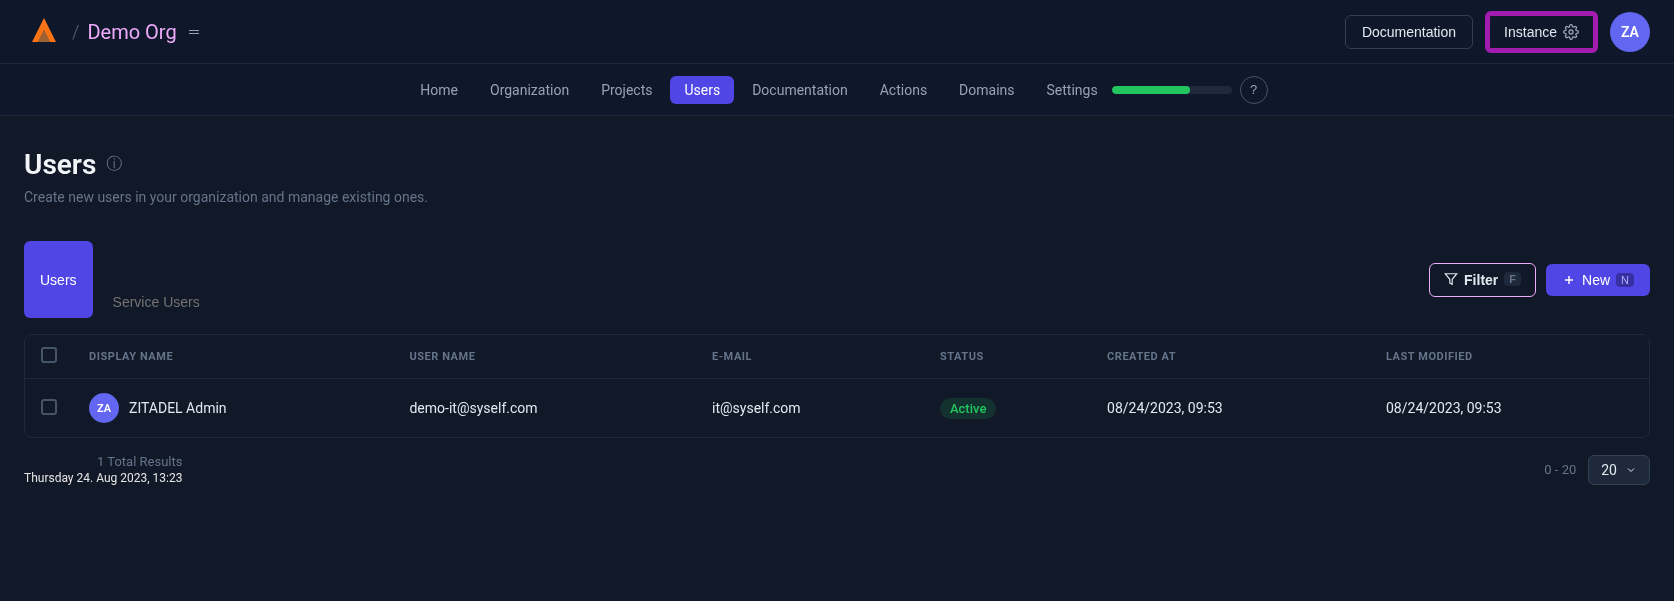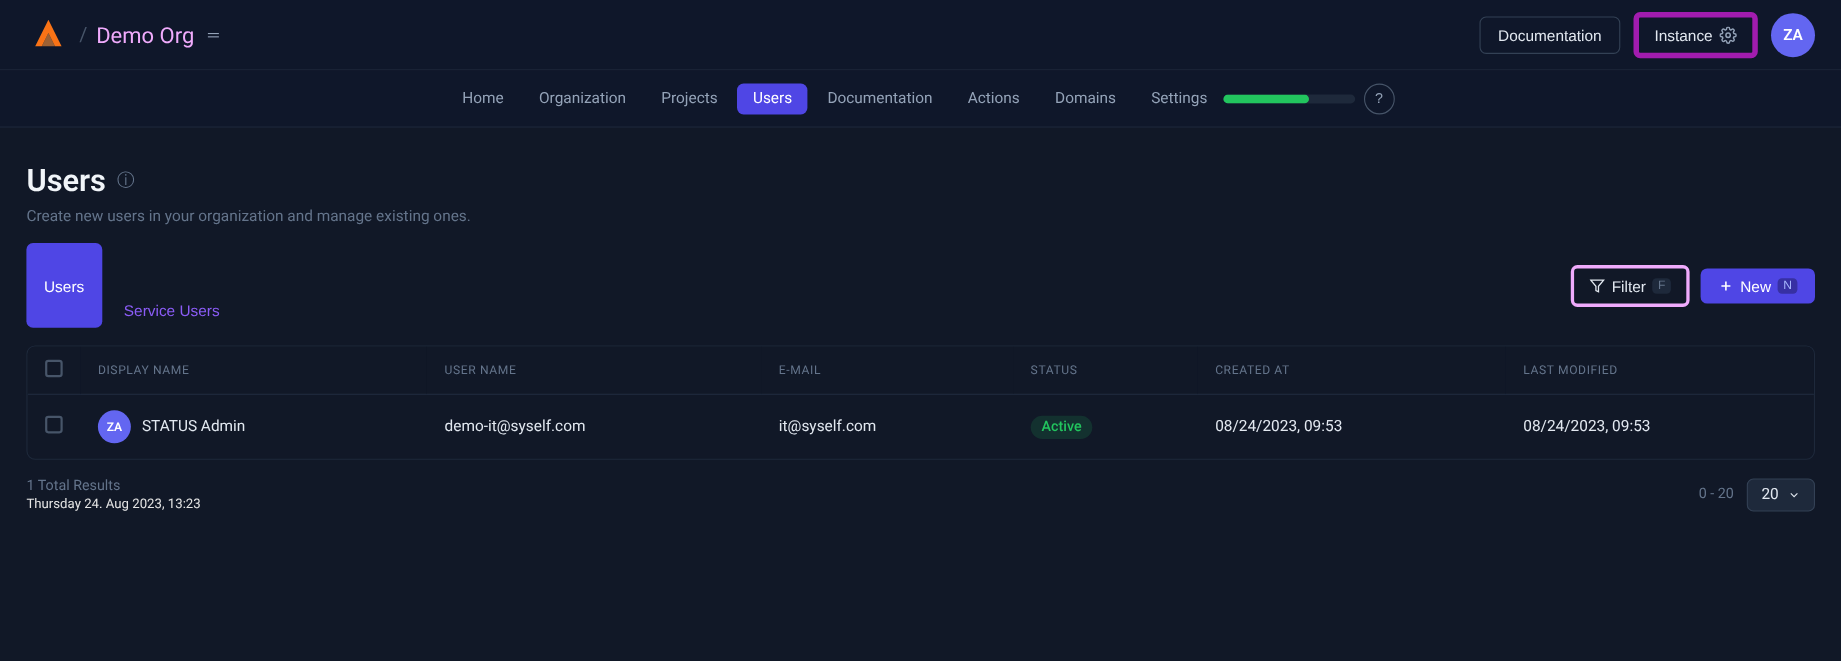--- a/index.html
+++ b/index.html
@@ -174,21 +174,21 @@
       color: #f1f5f9;
     }
     .info-icon {
       color: #64748b;
       cursor: pointer;
       font-size: 16px;
     }
     .page-subtitle {
       color: #64748b;
       font-size: 14px;
-      margin-bottom: 16px;
+      margin-bottom: 36px;
     }
 
     
     .tabs-row {
       display: flex;
       align-items: center;
       justify-content: space-between;
       margin-bottom: 0;
     }
     .tabs {
@@ -202,39 +202,40 @@
       cursor: pointer;
       font-size: 14px;
       font-weight: 500;
     }
     .tab-btn.active {
       background-color: #4f46e5;
       color: white;
     }
     .tab-btn.inactive {
       background: transparent;
-      color: #8b5cf6;
+      color: #737373;
       margin-top: 45px;
     }
     .tab-actions {
       display: flex;
       align-items: center;
       gap: 10px;
     }
     .filter-button {
       display: flex;
-      align-items: center;
+      align-items: flex-start;
       gap: 6px;
       background: transparent;
-      border: 3px solid #f0abfc;
+      border: 1px solid #f0abfc;
       color: #e2e8f0;
       padding: 8px 14px;
       border-radius: 6px;
       cursor: pointer;
       font-size: 14px;
+      font-weight: bold;
     }
     .filter-shortcut {
       background: #1e293b;
       border-radius: 4px;
       padding: 1px 5px;
       font-size: 11px;
       color: #64748b;
     }
     .new-button {
       display: flex;
@@ -268,21 +269,21 @@
       width: 100%;
       border-collapse: collapse;
     }
     thead tr {
       border-bottom: 1px solid #1e293b;
     }
     thead th {
       padding: 12px 16px;
       text-align: left;
       font-size: 11px;
-      font-weight: 400;
+      font-weight: 700;
       color: #64748b;
       letter-spacing: 0.05em;
       text-transform: uppercase;
       background: #111827;
     }
     tbody tr {
       border-bottom: 1px solid #1e293b;
     }
     tbody tr:last-child { border-bottom: none; }
     tbody td {
@@ -331,20 +332,21 @@
       background-color: rgba(34,197,94,0.15);
       color: #22c55e;
     }
 
     
     .table-footer {
       display: flex;
       align-items: center;
       justify-content: space-between;
       padding: 16px 0 0;
+      text-align: right;
     }
     .results-info {
       font-size: 13px;
       color: #64748b;
     }
     .results-date {
       font-size: 12px;
       color: #e5e5e5;
       margin-top: 2px;
     }
@@ -469,21 +471,21 @@
         </tr>
       </thead>
       <tbody>
         <tr>
           <td class="checkbox-cell">
             <span class="checkbox"></span>
           </td>
           <td>
             <div class="display-name-cell">
               <div class="user-avatar-small">ZA</div>
-              <span>STATUS Admin</span>
+              <span>ZITADEL Admin</span>
             </div>
           </td>
           <td>demo-it@syself.com</td>
           <td>it@syself.com</td>
           <td>
             <span class="status-badge status-active">Active</span>
           </td>
           <td>08/24/2023, 09:53</td>
           <td>08/24/2023, 09:53</td>
         </tr>

